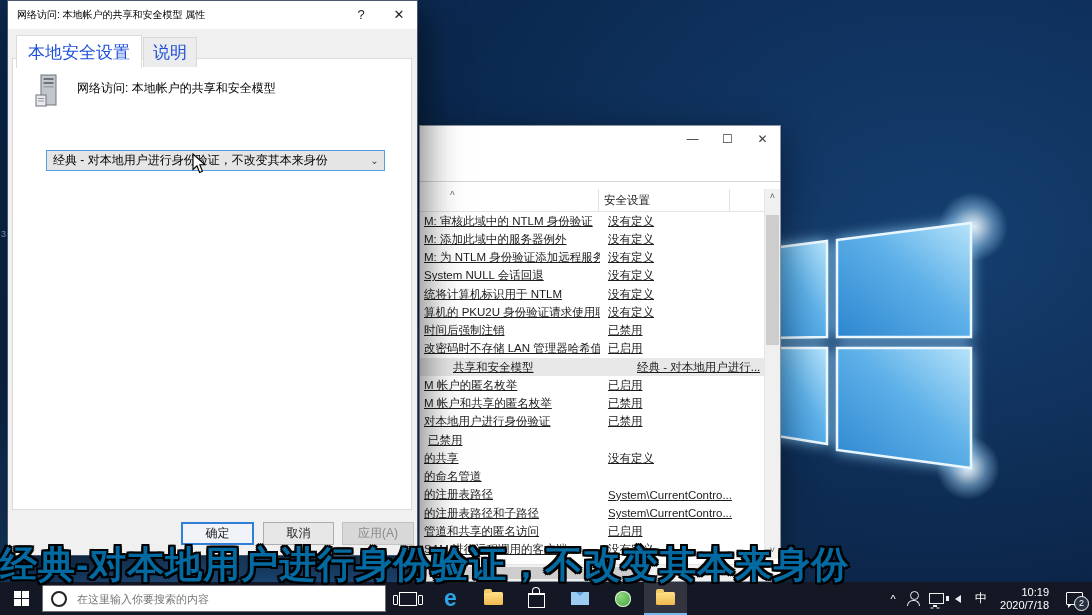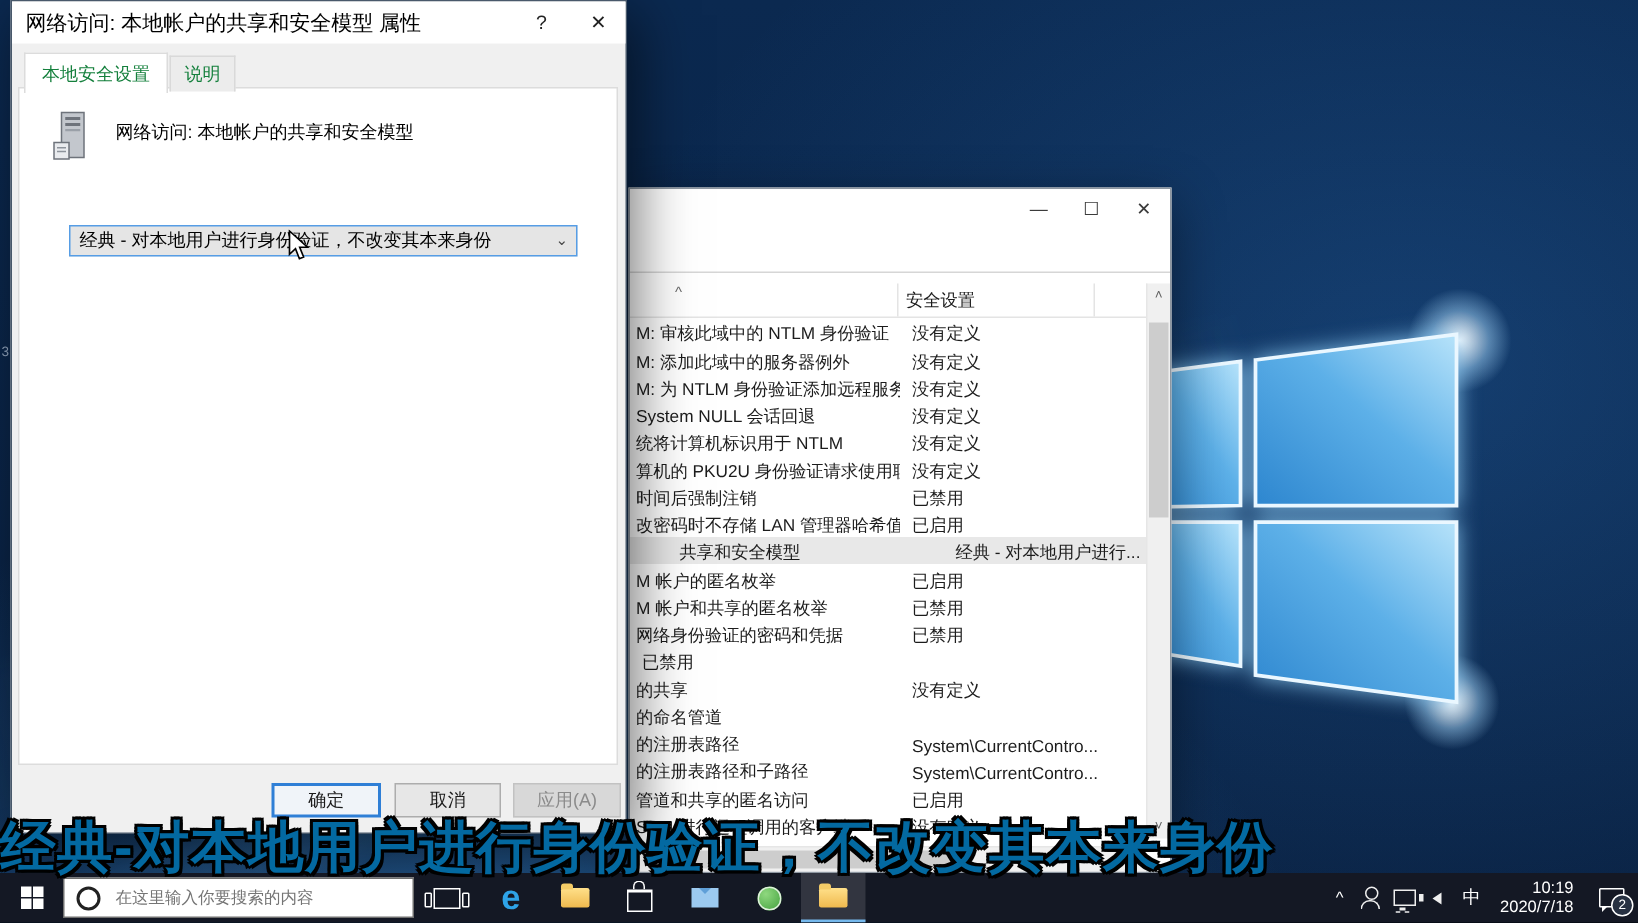--- a/index.html
+++ b/index.html
@@ -29,41 +29,41 @@
   .sw-titlebar{position:relative;height:26px;background:#fff;}
   .sw-controls{position:absolute;right:0;top:0;display:flex;}
   .sw-btn{width:35px;height:26px;line-height:26px;text-align:center;color:#3b3b3b;font-size:12px;}
   .sw-toolbar{height:29px;border-bottom:1px solid #d6d6d6;}
   .sw-header{position:absolute;left:0;top:63px;right:16px;height:22px;border-bottom:1px solid #e4e4e4;
     font-size:11.5px;color:#1c1c1c;background:#fff;}
   .sw-sort{position:absolute;left:30px;top:1px;color:#6b6b6b;font-size:10px;}
   .sw-col2{position:absolute;left:184px;top:4px;}
   .sw-div{position:absolute;top:0;bottom:0;width:1px;background:#e4e4e4;}
   .sw-rows{position:absolute;left:0;top:86px;right:16px;height:347px;overflow:hidden;}
-  .sw-row{height:18.25px;display:flex;align-items:flex-end;font-size:11.5px;color:#1c1c1c;white-space:nowrap;}
+  .sw-row{height:18.25px;display:flex;align-items:center;font-size:11.5px;color:#1c1c1c;white-space:nowrap;text-decoration:underline;}
   .sw-row.selected{background:#e8e8e8;padding-left:29px;}
   .sw-row .p{width:176px;padding-left:4px;overflow:hidden;flex:none;}
   .sw-row .v{padding-left:8px;overflow:hidden;}
   .sw-vscroll{position:absolute;top:63px;right:0;width:16px;height:370px;background:#f0f0f0;border-left:1px solid #e6e6e6;box-sizing:border-box;}
   .sv-arrow{height:16px;line-height:15px;text-align:center;color:#606060;font-size:9px;}
   .sv-down{position:absolute;bottom:0;left:0;right:0;}
   .sv-thumb{position:absolute;left:1px;right:1px;top:26px;height:130px;background:#cdcdcd;}
   .sw-hscroll{position:absolute;left:0;right:16px;bottom:0;height:17px;background:#f0f0f0;border-top:1px solid #e6e6e6;box-sizing:border-box;}
   .sh-thumb{position:absolute;left:40px;width:180px;top:2px;bottom:2px;background:#cdcdcd;}
 
   
   .props-dialog{position:absolute;left:7px;top:0;width:411px;height:556px;z-index:10;background:#f0f0f0;
     border:1px solid #49596b;box-shadow:6px 10px 36px rgba(0,0,0,.55);box-sizing:border-box;}
   .pd-titlebar{position:relative;height:28px;background:#fff;}
-  .pd-title{position:absolute;left:9px;top:0;line-height:28px;font-size:14px;color:#000;white-space:nowrap;}
+  .pd-title{position:absolute;left:9px;top:0;line-height:28px;font-size:10px;color:#000;white-space:nowrap;}
   .pd-sysbtn{position:absolute;top:0;width:30px;height:28px;line-height:28px;text-align:center;font-size:13px;color:#222;}
   .pd-help{left:338px;}
   .pd-close{left:376px;}
   .pd-tabs{position:absolute;left:8px;top:34px;display:flex;align-items:flex-end;z-index:2;}
-  .pd-tab{font-size:12px;color:#15803d;background:#ececec;border:1px solid #d9d9d9;border-bottom:none;
+  .pd-tab{font-size:17px;color:#1d4ed8;background:#ececec;border:1px solid #d9d9d9;border-bottom:none;
     padding:3px 9px 3px;margin-right:1px;}
   .pd-tab.active{background:#fff;padding:5px 11px 4px;border-color:#dcdcdc;margin-bottom:-1px;}
   .pd-page{position:absolute;left:4px;top:57px;width:400px;height:452px;background:#fff;border:1px solid #dcdcdc;box-sizing:border-box;}
   .pd-icon{position:absolute;left:20px;top:14px;}
   .pd-label{position:absolute;left:64px;top:21px;font-size:12px;color:#000;}
   .pd-combo{position:absolute;left:33px;top:91px;width:339px;height:21px;background:#e5e5e5;border:1px solid #569de5;
     box-sizing:border-box;display:flex;align-items:center;font-size:12px;color:#000;padding-left:6px;}
   .pd-combo .chev{margin-left:auto;width:19px;text-align:center;color:#444;font-size:10px;}
   .pd-btn{position:absolute;top:521px;height:23px;font-size:12px;color:#1b1b1b;text-align:center;line-height:21px;
     background:#e7e7e7;border:1px solid #adadad;box-sizing:border-box;}
@@ -78,21 +78,21 @@
     font-size:37px;font-weight:700;letter-spacing:1px;color:#0369a1;white-space:nowrap;
     -webkit-text-stroke:2px #000;paint-order:stroke fill;
     text-shadow:2px 2px 0 #000,-2px 2px 0 #000,2px -2px 0 #000,-2px -2px 0 #000,0 2px 0 #000,0 -2px 0 #000,2px 0 0 #000,-2px 0 0 #000;}
 
   
   .taskbar{position:absolute;left:0;top:582px;width:1092px;height:33px;background:#141824;z-index:20;
     display:flex;align-items:center;}
   .tb-start{width:42px;height:33px;display:flex;align-items:center;justify-content:center;}
   .win-glyph{width:15px;height:15px;display:grid;grid-template-columns:7px 7px;grid-template-rows:7px 7px;gap:1px;}
   .win-glyph i{background:#fff;}
-  .tb-search{width:234px;height:27px;background:#fff;border:1px solid #6f6f6f;box-sizing:border-box;
+  .tb-search{width:344px;height:27px;background:#fff;border:1px solid #6f6f6f;box-sizing:border-box;
     display:flex;align-items:center;padding:0 8px;gap:8px;}
   .cortana-ring{width:12px;height:12px;border:2px solid #222;border-radius:50%;flex:none;}
   .tb-search input{border:none;outline:none;font-size:11px;color:#5c5c5c;width:100%;background:transparent;
     font-family:"Liberation Sans",sans-serif;}
   .tb-icons{display:flex;height:33px;}
   .tb-ic{width:43px;height:33px;display:flex;align-items:center;justify-content:center;}
   .tb-ic.active{background:rgba(255,255,255,.13);box-shadow:inset 0 -2px 0 #76b9ed;}
   .tv{width:16px;height:12px;border:1.5px solid #fff;position:relative;}
   .tv::before,.tv::after{content:'';position:absolute;top:2px;width:3px;height:8px;border:1.5px solid #fff;border-radius:1px;}
   .tv::before{left:-7px;} .tv::after{right:-7px;}
@@ -205,21 +205,21 @@
   </div>
       <div class="sw-row">
     <span class="p">M 帐户的匿名枚举</span>
     <span class="v">已启用</span>
   </div>
       <div class="sw-row">
     <span class="p">M 帐户和共享的匿名枚举</span>
     <span class="v">已禁用</span>
   </div>
       <div class="sw-row">
-    <span class="p">网络身份验证的密码和凭据</span>
+    <span class="p">对本地用户进行身份验证</span>
     <span class="v">已禁用</span>
   </div>
       <div class="sw-row">
     <span class="v">已禁用</span>
   </div>
       <div class="sw-row">
     <span class="p">的共享</span>
     <span class="v">没有定义</span>
   </div>
       <div class="sw-row">

